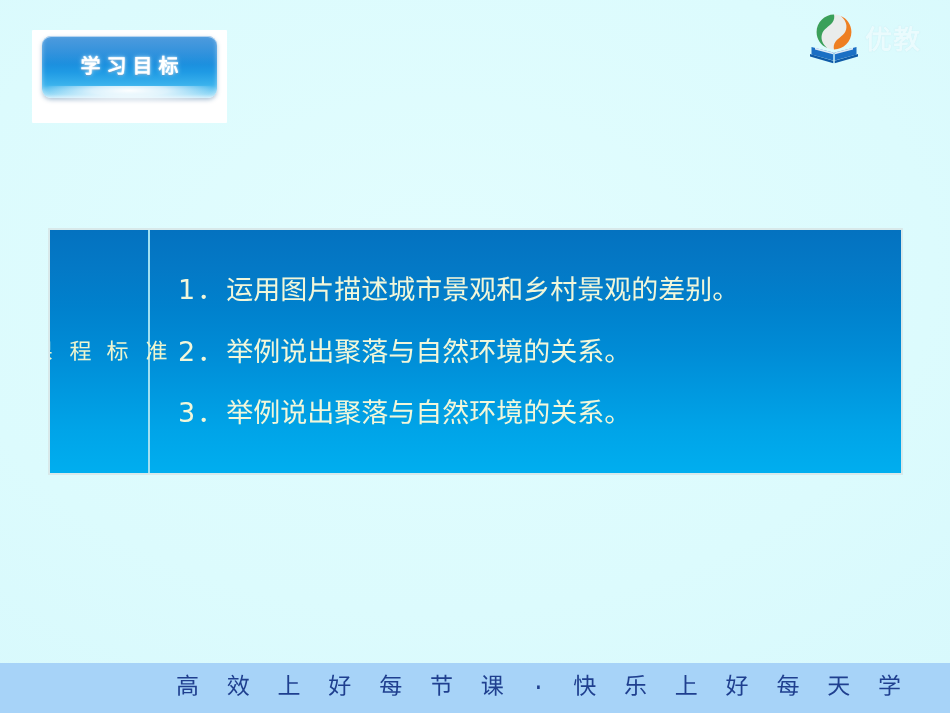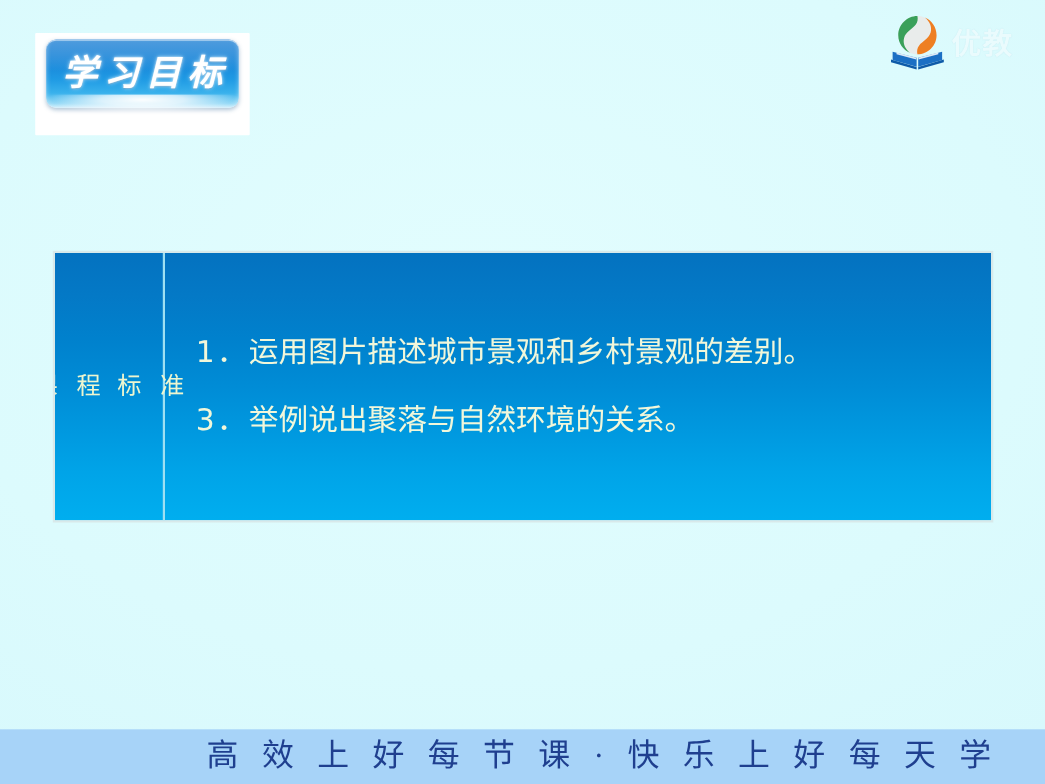--- a/index.html
+++ b/index.html
@@ -108,34 +108,33 @@
     position: absolute;
     left: 0; right: 0; top: 0;
     height: 46%;
     background: linear-gradient(to bottom, rgba(255,255,255,0.22), rgba(255,255,255,0.0));
     pointer-events: none;
   }
   .plaque-title {
     position: relative;
     z-index: 2;
     font-family: "DejaVu Sans", "Liberation Sans", sans-serif;
-    font-size: 32px;
+    font-size: 20px;
     font-weight: bold;
     color: #ffffff;
     letter-spacing: 6px;
     text-indent: 6px;
     line-height: 1;
     margin-top: -2px;
     text-shadow:
       0 0 2px rgba(255,255,255,0.9),
       0 0 5px rgba(180,225,250,0.8),
       0 1px 1px rgba(10,60,110,0.45);
     white-space: nowrap;
     user-select: none;
-    font-style: italic;
   }
 
   
   .panel {
     position: absolute;
     left: 48px;
     top: 228px;
     width: 855px;
     height: 247px;
     border: 2px solid #d8e9ea;
@@ -198,22 +197,22 @@
     top: 663px;
     width: 950px;
     height: 50px;
     background: #a7d3f8;
   }
   .footer-text {
     position: absolute;
     right: 42px;
     top: 50%;
     transform: translateY(-50%);
-    font-family: Liberation Serif, serif;
-    font-size: 29px;
+    font-family: Liberation Mono, monospace;
+    font-size: 23px;
     color: #1f3f8f;
     letter-spacing: 7px;
     text-indent: 7px;
     line-height: 1;
     white-space: nowrap;
     user-select: none;
   }
 </style>
 </head>
 <body>
@@ -258,20 +257,23 @@
   <div class="panel">
     <div class="panel-label">
       <div class="panel-label-line">课 程</div>
       <div class="panel-label-line">标 准</div>
     </div>
     <div class="panel-items">
       <div class="panel-item">
         <span class="idx">1．</span><span>运用图片描述城市景观和乡村景观的差别。</span>
       </div>
       <div class="panel-item">
+        <span class="idx">2．</span><span>举例说出聚落与自然环境的关系。</span>
+      </div>
+      <div class="panel-item">
         <span class="idx">3．</span><span>举例说出聚落与自然环境的关系。</span>
       </div>
     </div>
   </div>
 
   <div class="footer">
     <span class="footer-text">高 效 上 好 每 节 课 · 快 乐 上 好 每 天 学</span>
   </div>
 
 </div>

